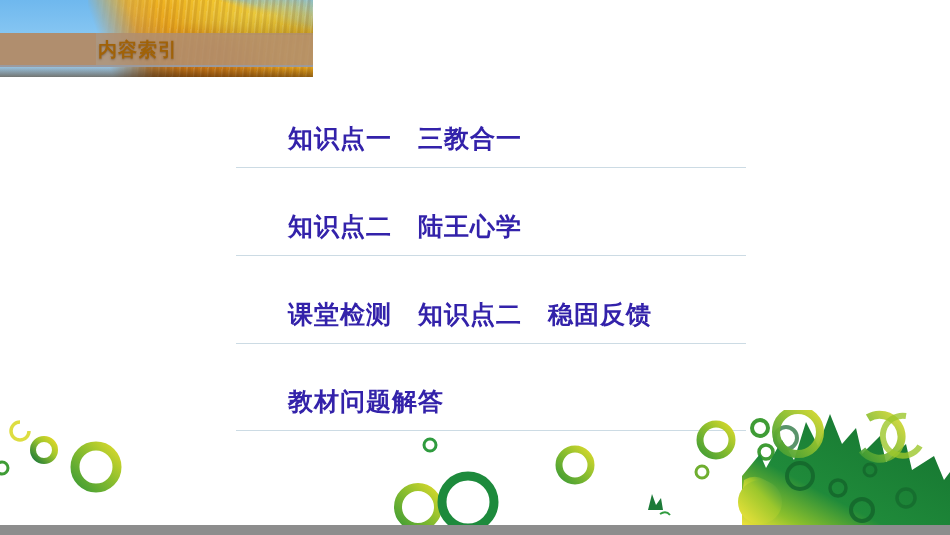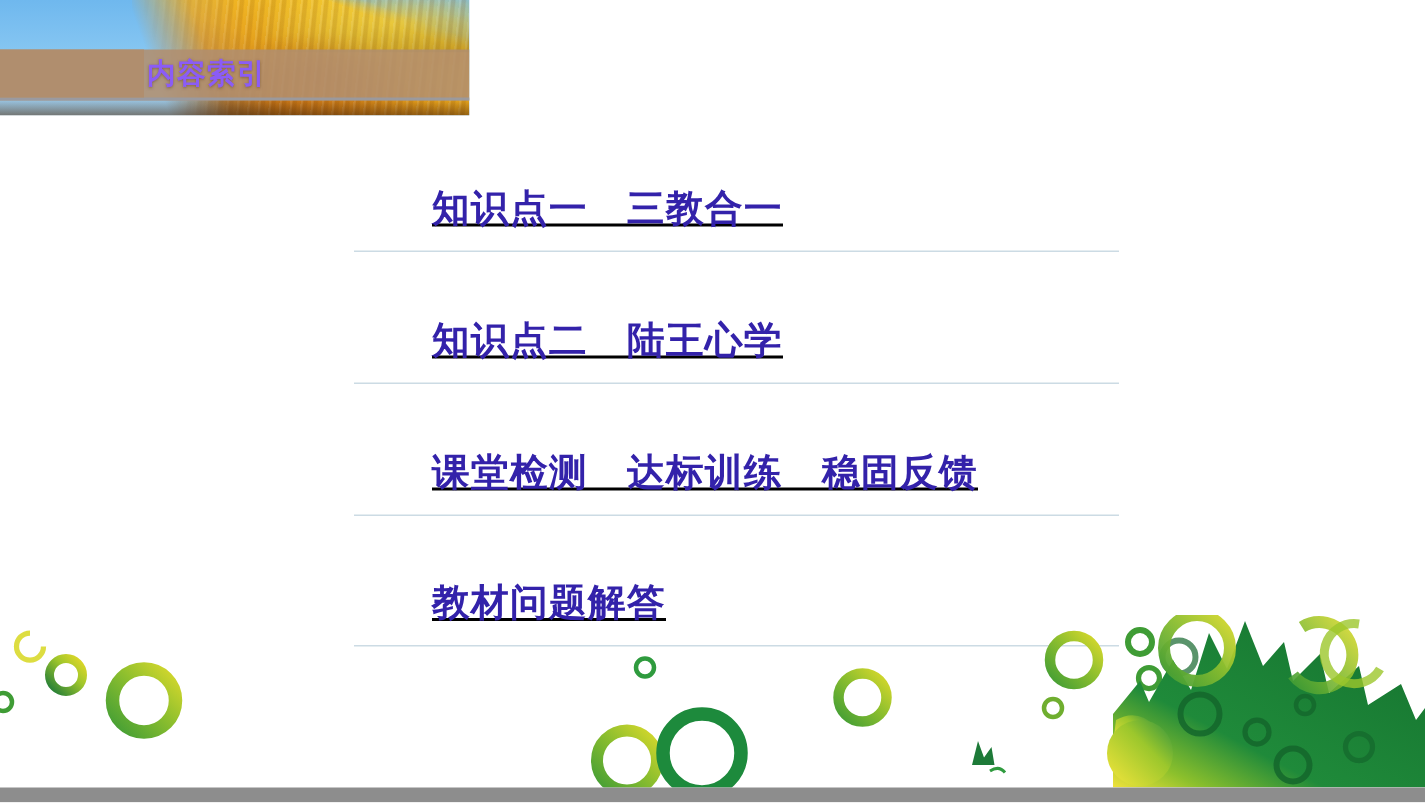--- a/index.html
+++ b/index.html
@@ -112,40 +112,39 @@
   #title-band .band-left-fill {
     position: absolute;
     left: 0; top: 0;
     width: 96px;
     height: 100%;
     background: #b08e6e;
   }
   #banner-title {
     position: relative;
     margin-left: 98px;
-    color: #8b5cf6;
+    color: #a16207;
     font-size: 19px;
     font-weight: bold;
     letter-spacing: 1px;
     line-height: 1;
     text-shadow: 0 1px 2px rgba(90,60,30,.5);
     white-space: nowrap;
   }
 
   
   #index-list {
     position: absolute;
     left: 236px;
     top: 108px;
     width: 510px;
   }
   .index-item {
     position: relative;
     border-bottom: 1px solid #ccdbe4;
-    text-decoration: underline;
   }
   .index-item .item-text {
     display: block;
     color: #3322aa;
     font-family: "DejaVu Sans", "Liberation Sans", sans-serif;
     font-size: 25px;
     font-weight: bold;
     white-space: nowrap;
     padding-left: 52px;
     padding-top: 14px;
@@ -200,21 +199,21 @@
     <div class="index-item gap-lg">
       <span class="item-text">知识点一　三教合一</span>
     </div>
 
 
     <div class="index-item gap-lg">
       <span class="item-text">知识点二　陆王心学</span>
     </div>
 
     <div class="index-item gap-md">
-      <span class="item-text">课堂检测　达标训练　稳固反馈</span>
+      <span class="item-text">课堂检测　知识点二　稳固反馈</span>
     </div>
 
     <div class="index-item">
       <span class="item-text">教材问题解答</span>
     </div>
 
   </div>
 
   <svg id="bottom-decor" viewBox="0 0 950 115" preserveAspectRatio="none">
     <defs>

